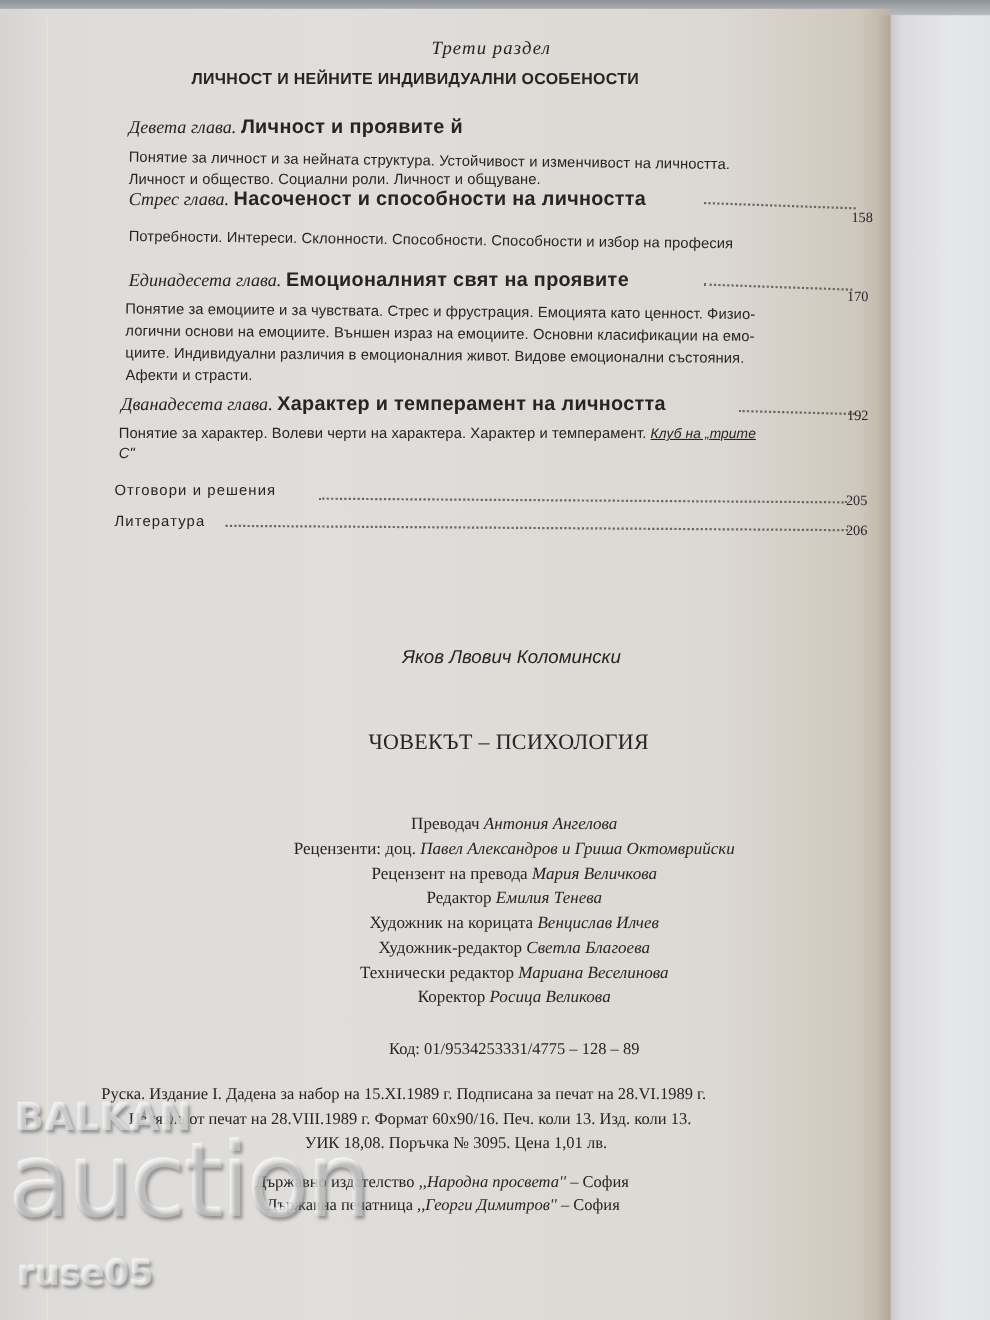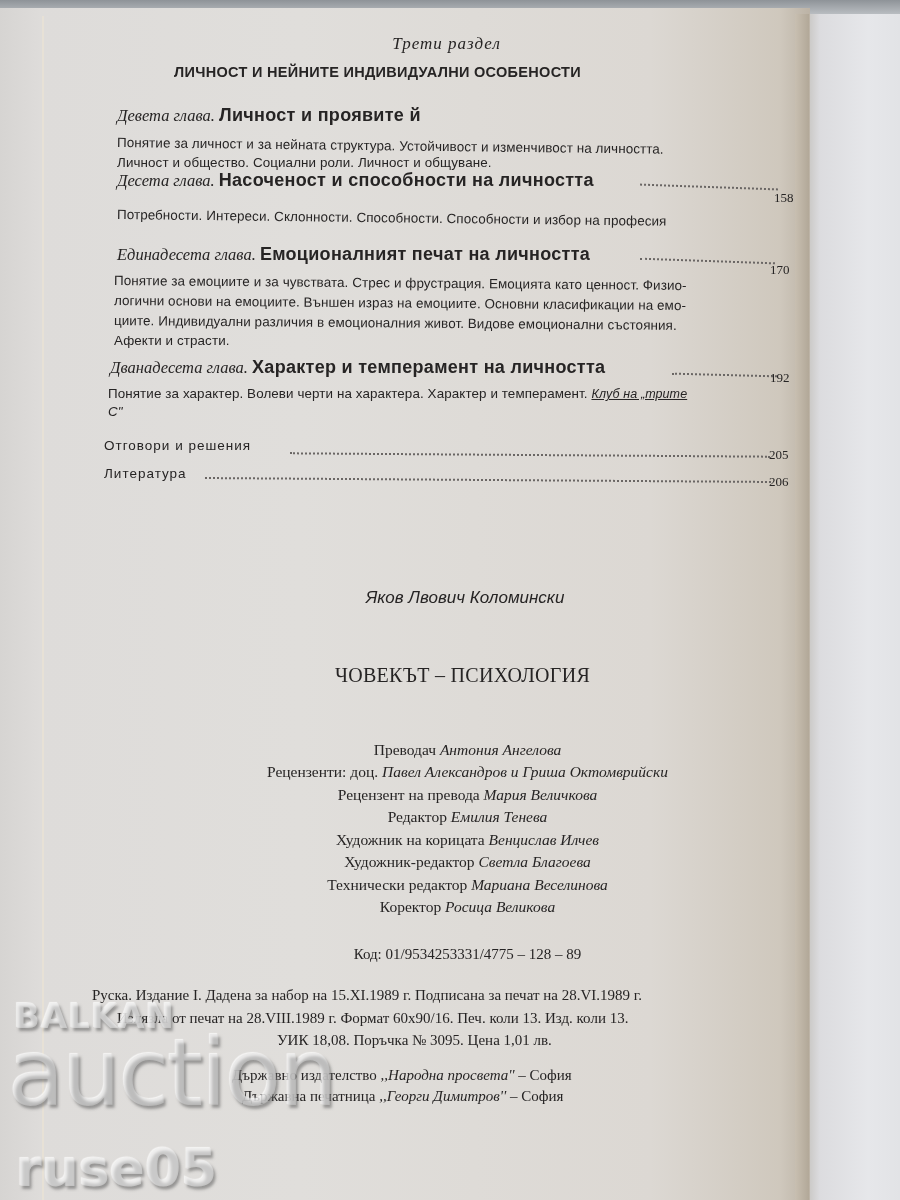--- a/index.html
+++ b/index.html
@@ -44,21 +44,21 @@
   .credits { left: 0; width: 935px; text-align: center; font-size: 15.5px; line-height: 22.3px; }
   .credits i { font-style: italic; }
   .pub { font-size: 15px; }
   .wm {
     position: absolute; font-family: "DejaVu Sans", sans-serif; font-weight: bold;
     color: rgba(235,235,235,.55);
     text-shadow: 2px 3px 3px rgba(90,90,90,.55), -1px -1px 1px rgba(255,255,255,.7);
   }
   .wm-balkan { left: 14px; top: 996px; font-size: 34px; letter-spacing: 1px; }
   .wm-auction { left: 8px; top: 1020px; font-size: 92px; font-weight: normal; letter-spacing: -2px; color: rgba(225,225,225,.45); }
-  .wm-ruse { left: 16px; top: 1138px; font-size: 52px; }
+  .wm-ruse { left: 16px; top: 1138px; font-size: 32px; }
 </style>
 </head>
 <body>
 
 <div class="topstrip"></div>
 <div class="rightpage"></div>
 <div class="page"></div>
 <div class="fold"></div>
 <div class="edge"></div>
 
@@ -66,30 +66,30 @@
 <div class="c section-title">ЛИЧНОСТ И НЕЙНИТЕ ИНДИВИДУАЛНИ ОСОБЕНОСТИ</div>
 
 <div class="c chap" style="left:117px; top:105px;">
   <span class="lbl">Девета глава.</span>
   <span class="ttl">Личност и проявите й</span>
 </div>
 <div class="c desc" style="left:117px; top:133px; transform:rotate(0.7deg); transform-origin:left;">Понятие за личност и за нейната структура. Устойчивост и изменчивост на личността.</div>
 <div class="c desc" style="left:117px; top:153px;">Личност и общество. Социални роли. Личност и общуване.</div>
 
 <div class="c chap" style="left:117px; top:170px;">
-  <span class="lbl">Десета глава.</span>
+  <span class="lbl">Стрес глава.</span>
   <span class="ttl">Насоченост и способности на личността</span>
 </div>
 <div class="dots" style="left:640px; top:186px; width:138px; transform:rotate(2deg);"></div>
 <div class="c pg" style="left:774px; top:190px;">158</div>
 <div class="c desc" style="left:117px; top:205px; transform:rotate(0.7deg); transform-origin:left;">Потребности. Интереси. Склонности. Способности. Способности и избор на професия</div>
 
 <div class="c chap" style="left:117px; top:244px;">
   <span class="lbl">Единадесета глава.</span>
-  <span class="ttl">Емоционалният печат на личността</span>
+  <span class="ttl">Емоционалният свят на проявите</span>
 </div>
 <div class="dots" style="left:640px; top:260px; width:135px; transform:rotate(2deg);"></div>
 <div class="c pg" style="left:770px; top:262px;">170</div>
 <div class="c desc" style="left:114px; top:271px; transform:rotate(0.5deg); transform-origin:left;">Понятие за емоциите и за чувствата. Стрес и фрустрация. Емоцията като ценност. Физио-</div>
 <div class="c desc" style="left:114px; top:291px; transform:rotate(0.5deg); transform-origin:left;">логични основи на емоциите. Външен израз на емоциите. Основни класификации на емо-</div>
 <div class="c desc" style="left:114px; top:311px; transform:rotate(0.5deg); transform-origin:left;">циите. Индивидуални различия в емоционалния живот. Видове емоционални състояния.</div>
 <div class="c desc" style="left:114px; top:331px;">Афекти и страсти.</div>
 
 <div class="c chap" style="left:110px; top:357px;">
   <span class="lbl">Дванадесета глава.</span>

